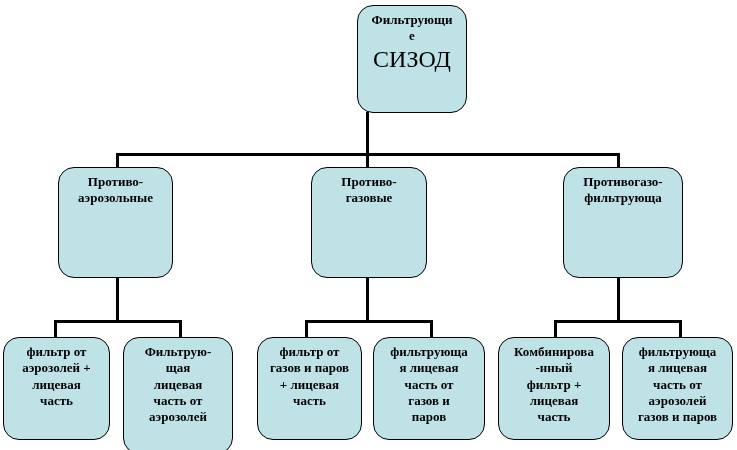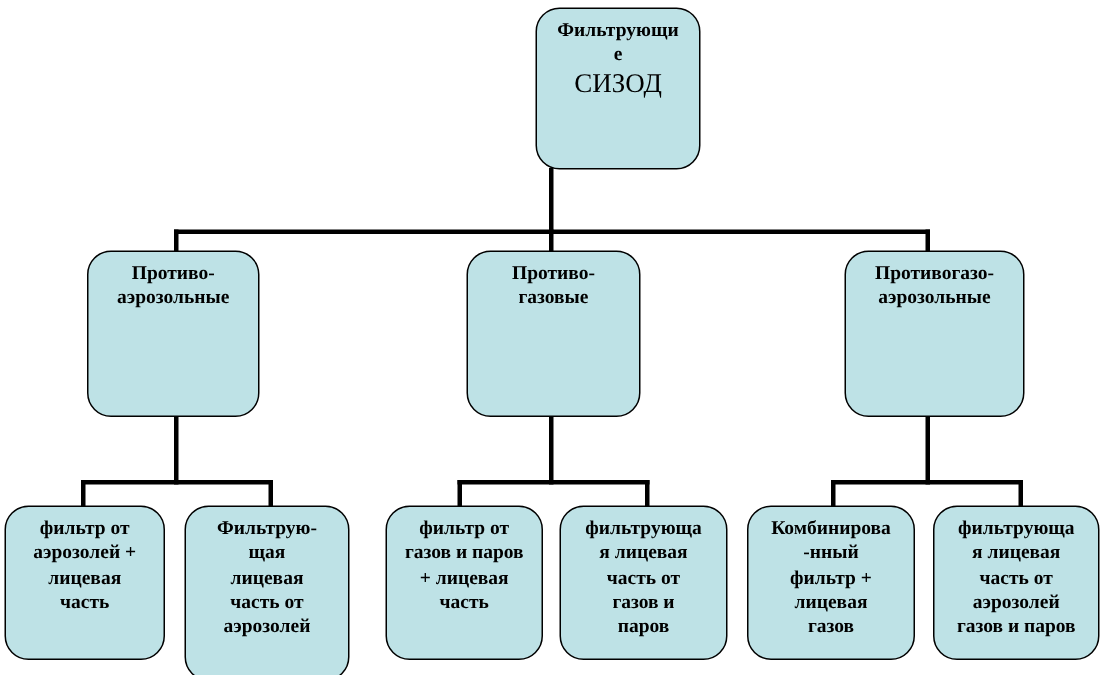--- a/index.html
+++ b/index.html
@@ -29,21 +29,21 @@
     display:block;
     white-space:pre-line;
     font-weight:bold;
     font-size:13px;
     line-height:1.25;
     padding:6px 2px 0 2px;
   }
   .node .subtitle{
     display:block;
     font-weight:normal;
-    font-size:18px;
+    font-size:24px;
     line-height:1.2;
   }
   .conn{
     position:absolute;
     background:var(--connector);
   }
   
   #root-node   {left:313px;top:5px;  width:110px;height:108px;margin-left:44px;}
   #l2-aerosol  {left:58px; top:167px;width:115px;height:111px;}
   #l2-gas      {left:311px;top:167px;width:116px;height:111px;}
@@ -110,21 +110,21 @@
   <div class="node" id="l2-aerosol">
     <span class="label">Противо-
 аэрозольные</span>
   </div>
   <div class="node" id="l2-gas">
     <span class="label">Противо-
 газовые</span>
   </div>
   <div class="node" id="l2-gasaero">
     <span class="label">Противогазо-
-аэрозольные</span>
+фильтрующа</span>
   </div>
 
   <div class="node" id="l3-1">
     <span class="label">фильтр от
 аэрозолей +
 лицевая
 часть</span>
   </div>
   <div class="node" id="l3-2">
     <span class="label">Фильтрую-
@@ -144,21 +144,21 @@
 я лицевая
 часть от
 газов и
 паров</span>
   </div>
   <div class="node" id="l3-5">
     <span class="label">Комбинирова
 -нный
 фильтр +
 лицевая
-газов</span>
+часть</span>
   </div>
   <div class="node" id="l3-6">
     <span class="label">фильтрующа
 я лицевая
 часть от
 аэрозолей
 газов и паров</span>
   </div>
 
 </div>

